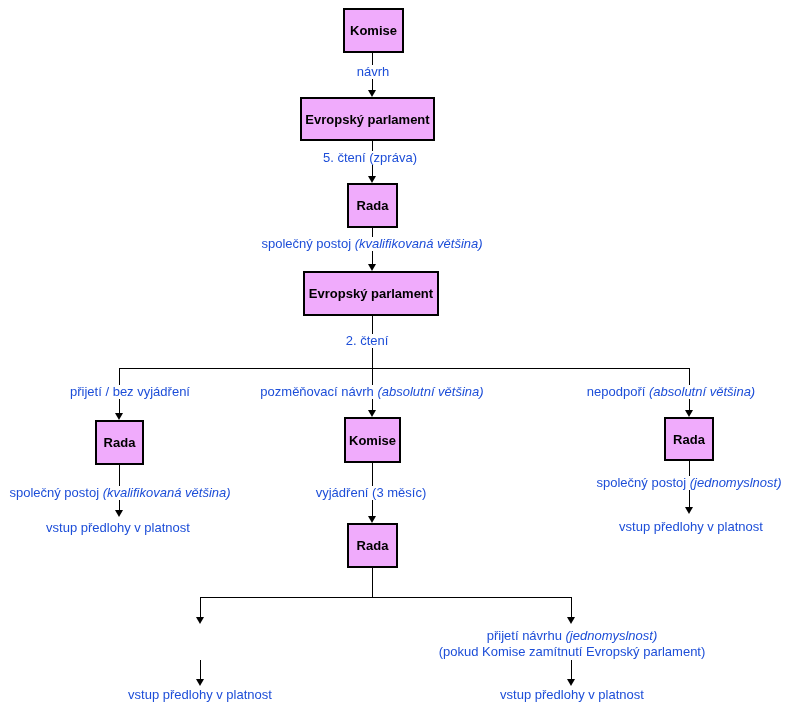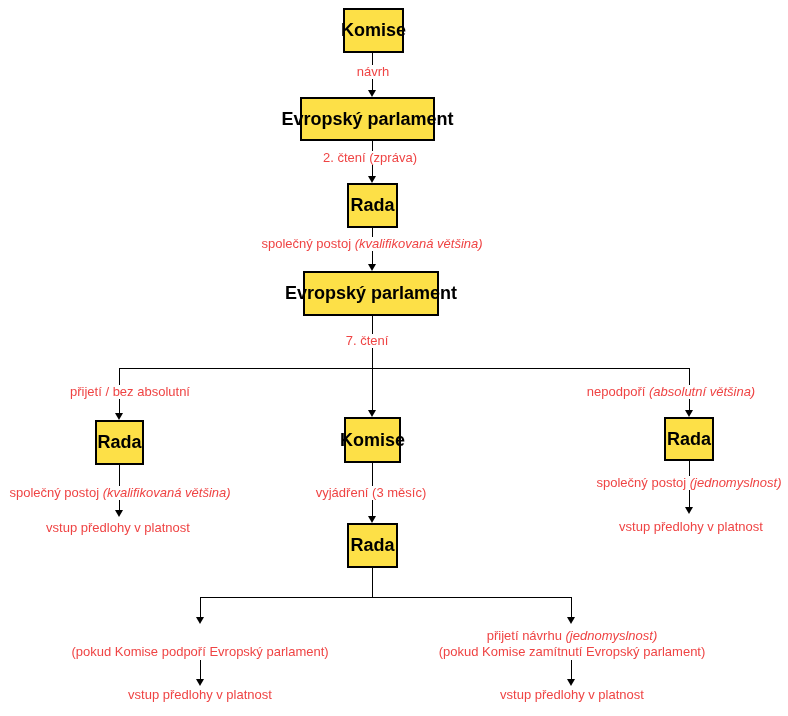--- a/index.html
+++ b/index.html
@@ -12,36 +12,36 @@
     position: relative;
     width: 788px;
     height: 716px;
     background: #ffffff;
     overflow: hidden;
   }
   .box {
     position: absolute;
     box-sizing: border-box;
     border: 2px solid #000000;
-    background: #fde047;
+    background: #f0abfc;
     display: flex;
     align-items: center;
     justify-content: center;
-    font-size: 18px;
+    font-size: 13px;
     font-weight: bold;
     color: #000000;
     white-space: nowrap;
     z-index: 4;
   }
   .lbl {
     position: absolute;
     transform: translateX(-50%);
     font-size: 13px;
     line-height: 14px;
-    color: #ef4444;
+    color: #1d4ed8;
     white-space: nowrap;
     background: #ffffff;
     padding: 0 2px;
     text-align: center;
     z-index: 3;
   }
   .lbl i { font-style: italic; }
   .vline {
     position: absolute;
     width: 1px;
@@ -95,31 +95,31 @@
   <div class="arrow" style="left:685px; top:410px;"></div>
   <div class="arrow" style="left:115px; top:510px;"></div>
   <div class="arrow" style="left:368px; top:516px;"></div>
   <div class="arrow" style="left:685px; top:507px;"></div>
   <div class="arrow" style="left:196px; top:617px;"></div>
   <div class="arrow" style="left:567px; top:617px;"></div>
   <div class="arrow" style="left:196px; top:679px;"></div>
   <div class="arrow" style="left:567px; top:679px;"></div>
 
   <div class="lbl" style="left:373px; top:65px;">návrh</div>
-  <div class="lbl" style="left:370px; top:151px;">2. čtení (zpráva)</div>
+  <div class="lbl" style="left:370px; top:151px;">5. čtení (zpráva)</div>
   <div class="lbl" style="left:372px; top:237px;"><span>společný postoj </span><i>(kvalifikovaná většina)</i></div>
-  <div class="lbl" style="left:367px; top:334px;">7. čtení</div>
-  <div class="lbl" style="left:130px; top:385px;">přijetí / bez absolutní</div>
+  <div class="lbl" style="left:367px; top:334px;">2. čtení</div>
+  <div class="lbl" style="left:130px; top:385px;">přijetí / bez vyjádření</div>
+  <div class="lbl" style="left:372px; top:385px;"><span>pozměňovací návrh </span><i>(absolutní většina)</i></div>
   <div class="lbl" style="left:671px; top:385px;"><span>nepodpoří </span><i>(absolutní většina)</i></div>
   <div class="lbl" style="left:120px; top:486px;"><span>společný postoj </span><i>(kvalifikovaná většina)</i></div>
   <div class="lbl" style="left:371px; top:486px;">vyjádření (3 měsíc)</div>
   <div class="lbl" style="left:689px; top:476px;"><span>společný postoj </span><i>(jednomyslnost)</i></div>
   <div class="lbl" style="left:118px; top:521px;">vstup předlohy v platnost</div>
   <div class="lbl" style="left:691px; top:520px;">vstup předlohy v platnost</div>
-  <div class="lbl" style="left:200px; top:645px;">(pokud Komise podpoří Evropský parlament)</div>
   <div class="lbl" style="left:572px; top:629px;text-align:right;"><span>přijetí návrhu </span><i>(jednomyslnost)</i></div>
   <div class="lbl" style="left:572px; top:645px;">(pokud Komise zamítnutí Evropský parlament)</div>
   <div class="lbl" style="left:200px; top:688px;">vstup předlohy v platnost</div>
   <div class="lbl" style="left:572px; top:688px;">vstup předlohy v platnost</div>
 
   <div class="box" style="left:343px; top:8px;   width:61px;  height:45px;">Komise</div>
   <div class="box" style="left:300px; top:97px;  width:135px; height:44px;">Evropský parlament</div>
   <div class="box" style="left:347px; top:183px; width:51px;  height:45px;">Rada</div>
   <div class="box" style="left:303px; top:271px; width:136px; height:45px;">Evropský parlament</div>
   <div class="box" style="left:95px;  top:420px; width:49px;  height:45px;">Rada</div>

